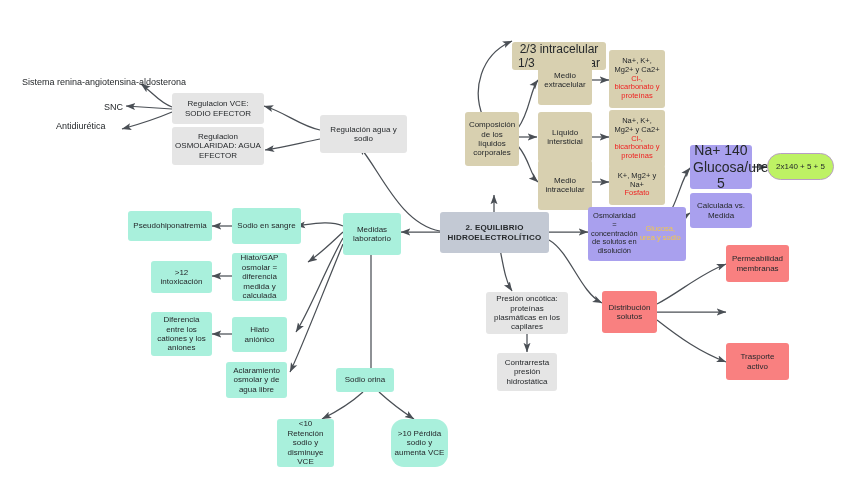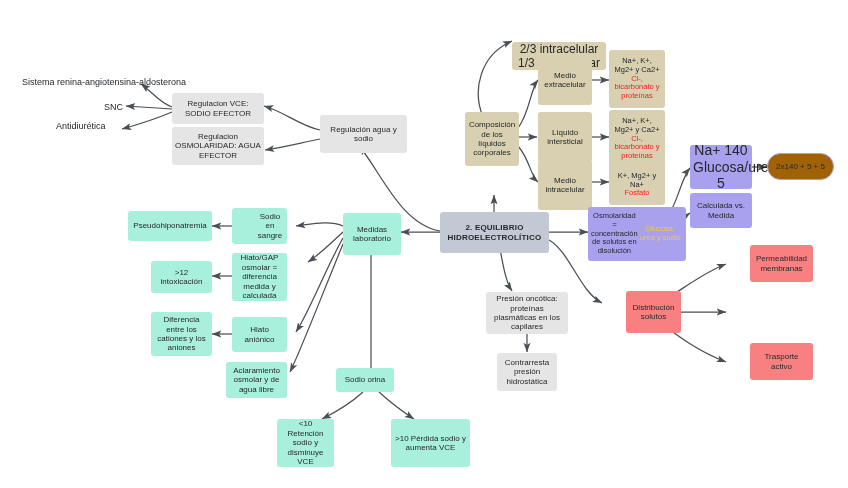--- a/index.html
+++ b/index.html
@@ -7,23 +7,23 @@
   #canvas{position:relative;width:848px;height:488px;overflow:hidden;background:#fff;}
   #edges{position:absolute;left:0;top:0;width:848px;height:488px;}
   .node{position:absolute;box-sizing:border-box;display:flex;align-items:center;
         justify-content:center;text-align:center;border-radius:3px;
         color:#25282b;line-height:1.18;padding:2px 3px;}
   .node span{display:block;width:100%;}
   .n-yellow{background:#e5e5e5;}
   .n-tan{background:#d8d0b0;}
   .n-mint{background:#a9f0dc;}
   .n-purple{background:#a9a0ee;}
-  .n-red{background:#f98080;margin-left:24px;}
+  .n-red{background:#f98080;}
   .n-gray{background:#c3c9d4;font-weight:bold;letter-spacing:.2px;}
-  .n-pill{background:#a16207;border:1.4px solid #b89ec4;border-radius:14px;}
+  .n-pill{background:#bef264;border:1.4px solid #b89ec4;border-radius:14px;}
   .red-t{color:#ee2222;}
   .gold-t{color:#f2c84b;}
   .lbl{position:absolute;color:#25282b;white-space:nowrap;}
 </style>
 </head>
 <body>
 
 <div id="canvas">
 
   <svg id="edges" viewBox="0 0 848 488" xmlns="http://www.w3.org/2000/svg">
@@ -168,21 +168,21 @@
   <div class="node n-yellow" style="left:486px;top:292px;width:82px;height:42px;font-size:8px;">
     <span>Presión oncótica: proteínas plasmáticas en los capilares</span>
   </div>
   <div class="node n-yellow" style="left:497px;top:353px;width:60px;height:38px;font-size:8px;">
     <span>Contrarresta presión hidrostática</span>
   </div>
 
   <div class="node n-mint" style="left:343px;top:213px;width:58px;height:42px;font-size:8px;">
     <span>Medidas laboratorio</span>
   </div>
-  <div class="node n-mint" style="left:232px;top:208px;width:55px;height:36px;font-size:8px;padding-left:24px;">
+  <div class="node n-mint" style="left:232px;top:208px;width:69px;height:36px;font-size:8px;">
     <span>Sodio en sangre</span>
   </div>
   <div class="node n-mint" style="left:232px;top:253px;width:55px;height:48px;font-size:8px;">
     <span>Hiato/GAP osmolar = diferencia medida y calculada</span>
   </div>
   <div class="node n-mint" style="left:128px;top:211px;width:84px;height:30px;font-size:8px;">
     <span>Pseudohiponatremia</span>
   </div>
   <div class="node n-mint" style="left:151px;top:261px;width:61px;height:32px;font-size:8px;">
     <span>&gt;12 intoxicación</span>
@@ -195,17 +195,17 @@
   </div>
   <div class="node n-mint" style="left:226px;top:362px;width:61px;height:36px;font-size:8px;">
     <span>Aclaramiento osmolar y de agua libre</span>
   </div>
   <div class="node n-mint" style="left:336px;top:368px;width:58px;height:24px;font-size:8px;">
     <span>Sodio orina</span>
   </div>
   <div class="node n-mint" style="left:277px;top:419px;width:57px;height:48px;font-size:8px;">
     <span>&lt;10 Retención sodio y disminuye VCE</span>
   </div>
-  <div class="node n-mint" style="left:391px;top:419px;width:79px;height:48px;font-size:8px;">
+  <div class="node n-mint" style="left:391px;top:419px;width:57px;height:48px;font-size:8px;border-radius:13px;">
     <span>&gt;10 Pérdida sodio y aumenta VCE</span>
   </div>
 
 </div>
 
 </body></html>

